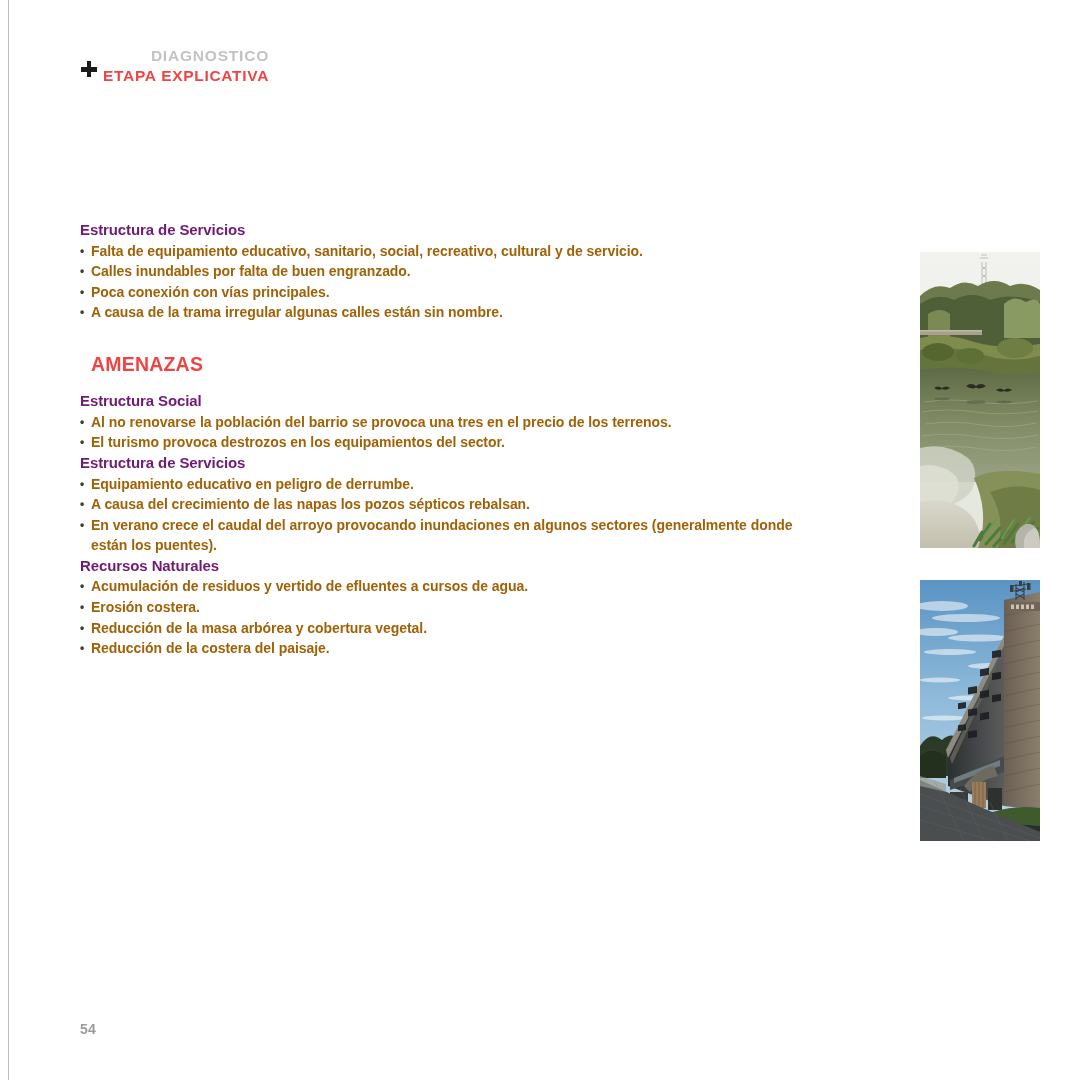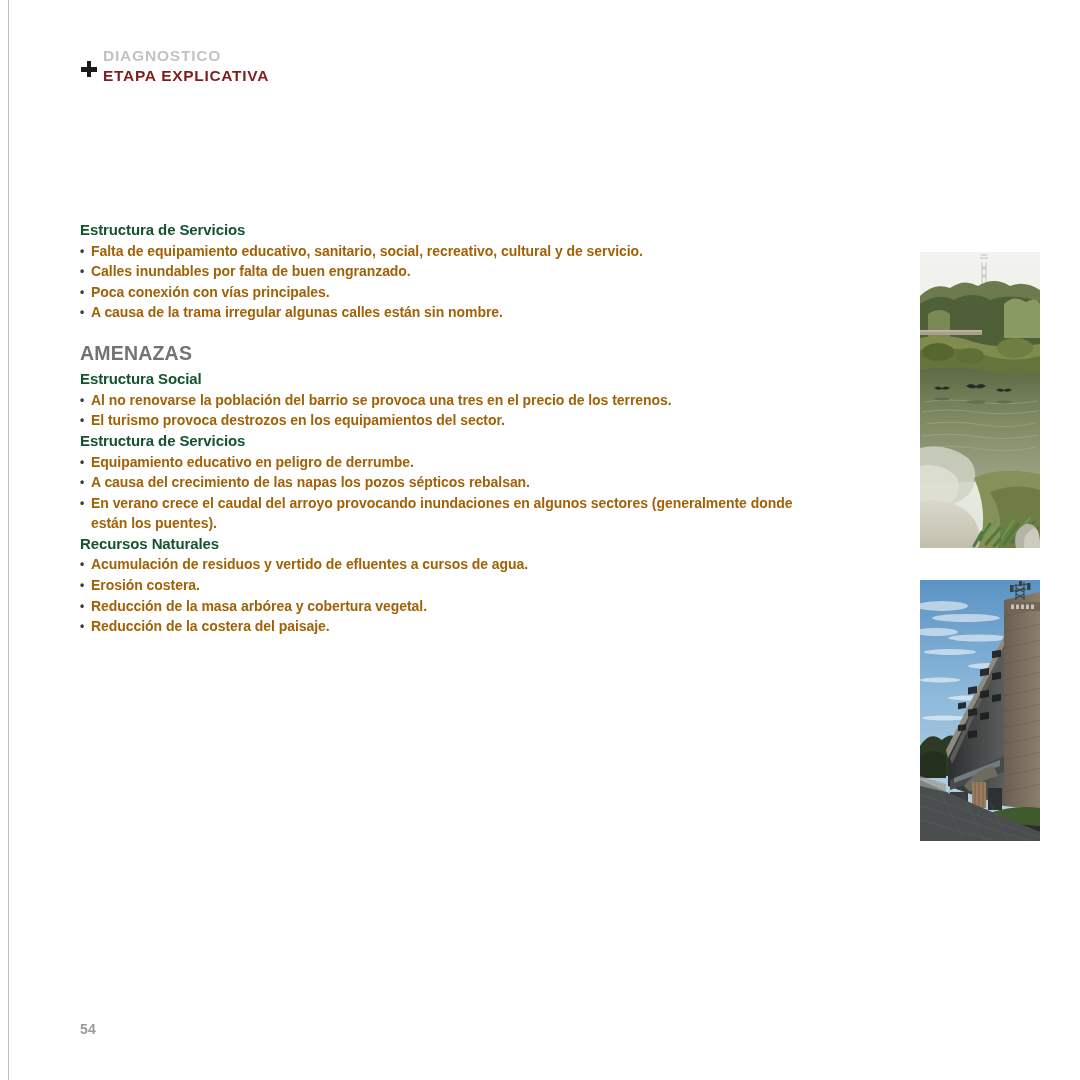--- a/index.html
+++ b/index.html
@@ -58,57 +58,58 @@
   .plus-icon::after {
     left: 7.7px;
     top: 2px;
     width: 4.5px;
     height: 16px;
   }
   .header-texts {
     display: flex;
     flex-direction: column;
     line-height: 1;
+    align-items: flex-end;
   }
   .kicker {
     font-size: 15.5px;
     letter-spacing: 0.8px;
     font-weight: 700;
     color: #c3c3c3;
     margin-bottom: 4px;
   }
   .subkicker {
     font-size: 15.5px;
     letter-spacing: 0.7px;
     font-weight: 700;
-    color: #7f1d1d;
+    color: #ef4444;
   }
 
   
   .content {
     position: absolute;
     left: 80px;
     top: 220px;
     width: 745px;
   }
   .sec-title {
     font-size: 15px;
     font-weight: 700;
-    color: #14532d;
+    color: #701a75;
     letter-spacing: -0.1px;
     line-height: 20.5px;
     margin: 0;
   }
   .section-heading {
     font-size: 19.5px;
     font-weight: 700;
-    color: #737373;
+    color: #ef4444;
     letter-spacing: 0.2px;
     line-height: 1;
-    margin: 0;
+    margin: 11px;
     padding-top: 21px;
     padding-bottom: 6px;
   }
   ul.bullets {
     list-style: none;
     margin: 0;
     padding: 0;
   }
   ul.bullets li {
     position: relative;

